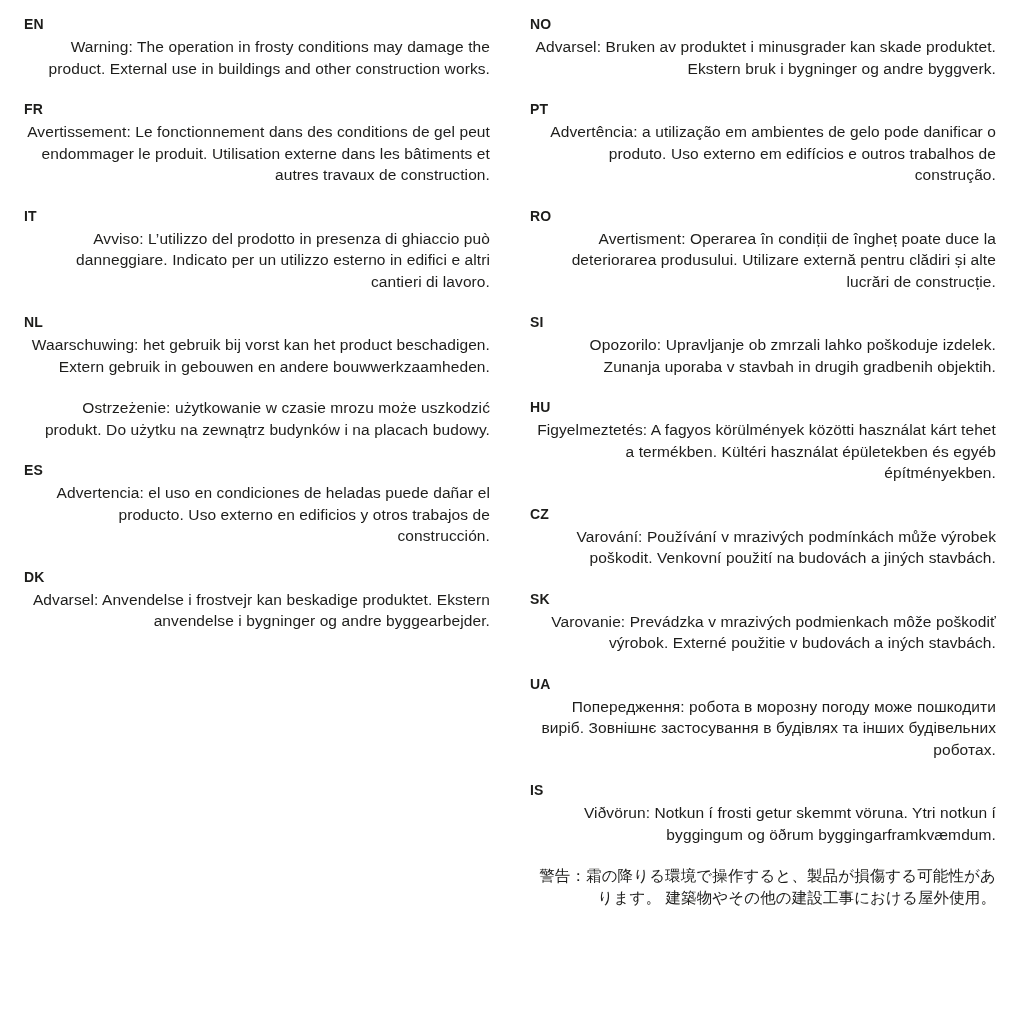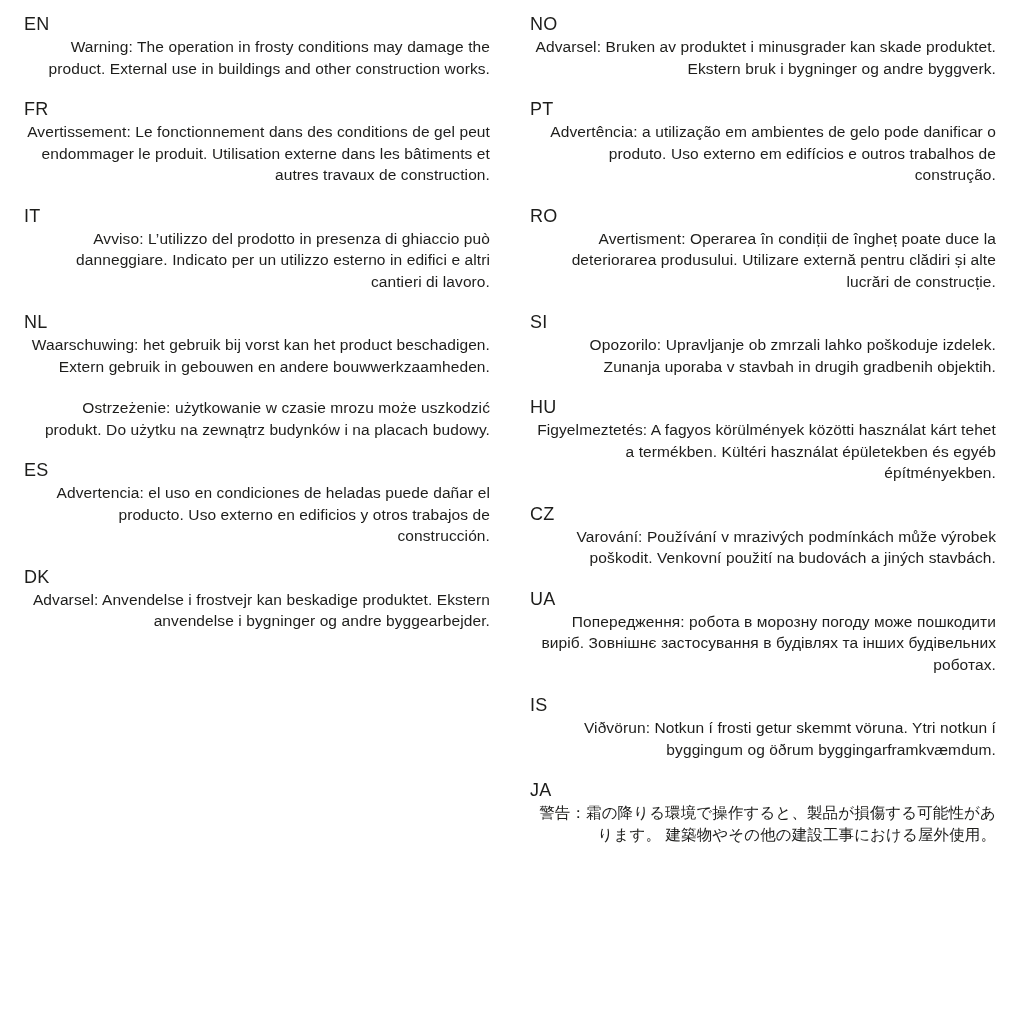--- a/index.html
+++ b/index.html
@@ -25,22 +25,22 @@
     column-gap: 40px;
     align-content: start;
   }
   .column {
     display: block;
   }
   .lang-section {
     margin-bottom: 20px;
   }
   .lang-code {
-    font-weight: normal;
-    font-size: 18px;
+    font-weight: bold;
+    font-size: 14px;
     line-height: 21px;
     margin: 0 0 1px 0;
     letter-spacing: 0.2px;
   }
   .lang-text {
     font-size: 15.5px;
     line-height: 21.5px;
     margin: 0;
     letter-spacing: 0.1px;
     text-align: right;
@@ -100,26 +100,29 @@
     </div>
     <div class="lang-section">
       <p class="lang-code">HU</p>
       <p class="lang-text">Figyelmeztetés: A fagyos körülmények közötti használat kárt tehet a termékben. Kültéri használat épületekben és egyéb építményekben.</p>
     </div>
     <div class="lang-section">
       <p class="lang-code">CZ</p>
       <p class="lang-text">Varování: Používání v mrazivých podmínkách může výrobek poškodit. Venkovní použití na budovách a jiných stavbách.</p>
     </div>
     <div class="lang-section">
+      <p class="lang-code">SK</p>
+      <p class="lang-text">Varovanie: Prevádzka v mrazivých podmienkach môže poškodiť výrobok. Externé použitie v budovách a iných stavbách.</p>
+    </div>
+    <div class="lang-section">
       <p class="lang-code">UA</p>
       <p class="lang-text">Попередження: робота в морозну погоду може пошкодити виріб. Зовнішнє застосування в будівлях та інших будівельних роботах.</p>
     </div>
     <div class="lang-section">
       <p class="lang-code">IS</p>
       <p class="lang-text">Viðvörun: Notkun í frosti getur skemmt vöruna. Ytri notkun í byggingum og öðrum byggingarframkvæmdum.</p>
     </div>
     <div class="lang-section">
-      <p class="lang-code">JA</p>
       <p class="lang-text">警告：霜の降りる環境で操作すると、製品が損傷する可能性があります。 建築物やその他の建設工事における屋外使用。</p>
     </div>
   </div>
 
 </div>
 
 </body></html>

